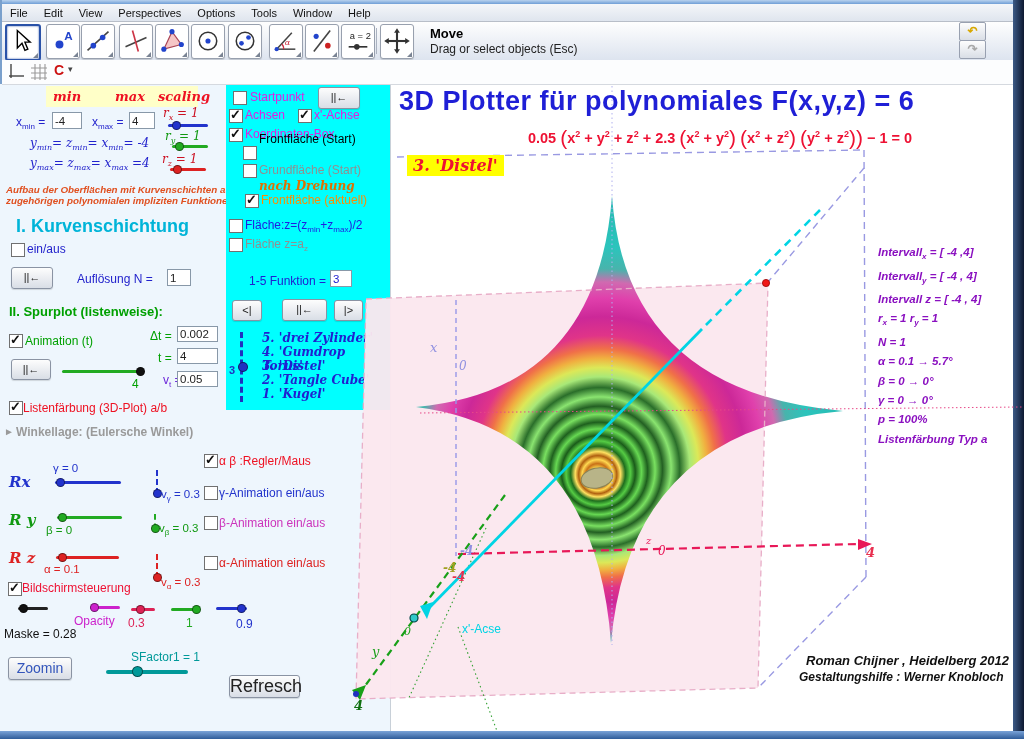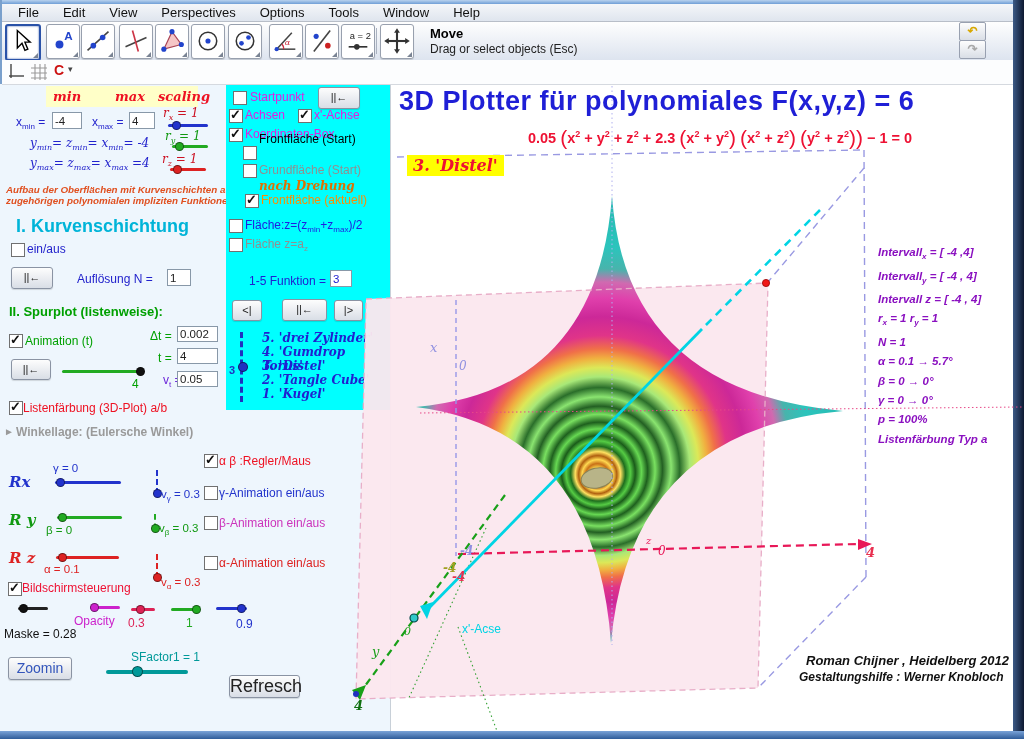--- a/index.html
+++ b/index.html
@@ -7,21 +7,21 @@
        font-family:"Liberation Sans",sans-serif;font-size:12px;color:#222;}
   .abs{position:absolute;}
   
   .frame-top{left:0;top:0;width:1024px;height:4px;background:linear-gradient(#b9d2ee,#6f9ed6);}
   .frame-left{left:0;top:0;width:2px;height:739px;background:#7aa0cc;}
   .frame-right{left:1013px;top:0;width:11px;height:739px;background:linear-gradient(90deg,#3c5a86,#0d1830);}
   .frame-bottom{left:0;top:731px;width:1024px;height:8px;background:linear-gradient(#7aa3d8,#2f5c99);z-index:40;}
   
   .menubar{left:2px;top:4px;width:1011px;height:17px;background:linear-gradient(#f4f6f9,#dfe5ee);
            border-bottom:1px solid #b8bec8;display:flex;align-items:center;z-index:30;}
-  .menu-item{padding:1px 8px;font-size:13px;color:#111;margin-left:8px;}
+  .menu-item{padding:1px 8px;font-size:11px;color:#111;}
   
   .toolbar{left:2px;top:22px;width:1011px;height:38px;background:linear-gradient(#fefefe,#dde4ef);
            border-bottom:1px solid #9aa4b5;z-index:30;}
   .tbtn{position:absolute;top:2px;width:32px;height:33px;background:#fff;border:1px solid #98a0ae;
         border-radius:3px;box-shadow:0 1px 1px #0002;}
   .tbtn.selected{border:2px solid #2a52a8;box-shadow:inset 0 0 2px #2a52a8;}
   .tbtn::after{content:"";position:absolute;right:1px;bottom:1px;border-left:5px solid transparent;
         border-bottom:5px solid #7a8494;}
   .tsep{position:absolute;top:6px;width:1px;height:26px;background:#aab2c0;}
   .mode-title{position:absolute;left:428px;top:4px;font-weight:bold;font-size:13px;color:#000;}

